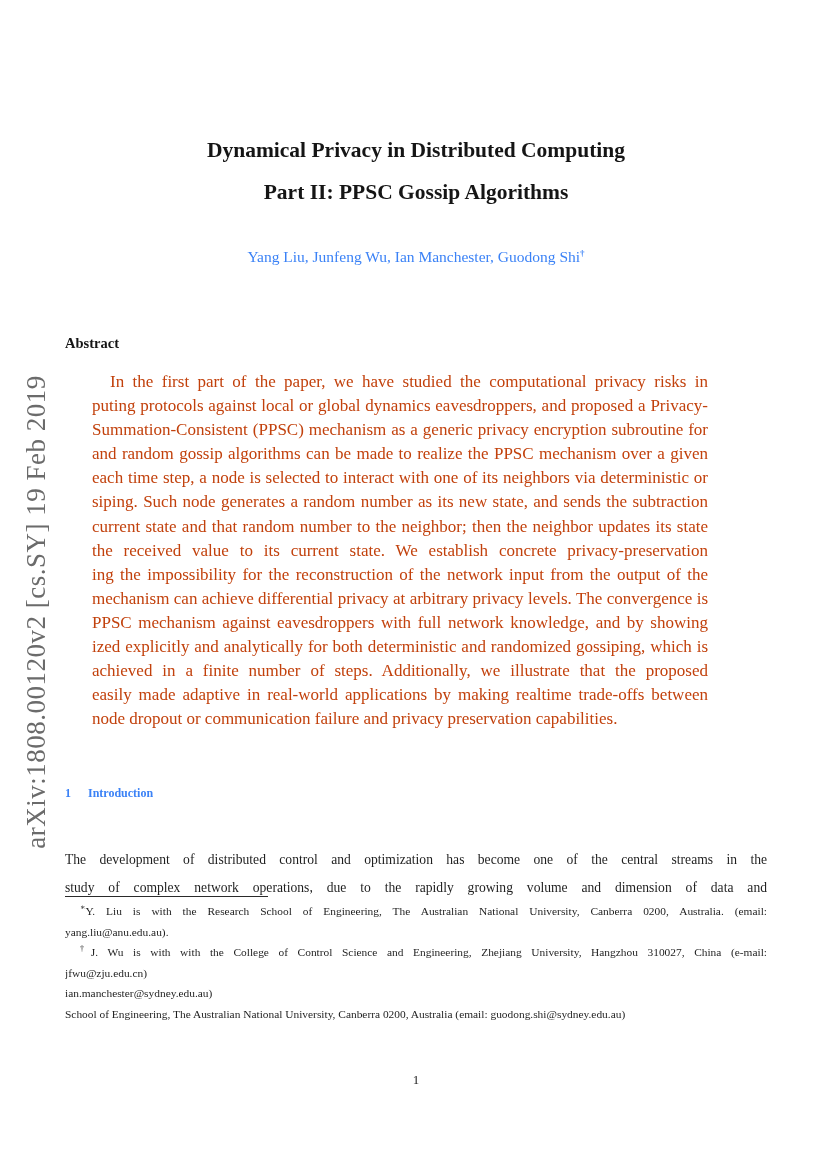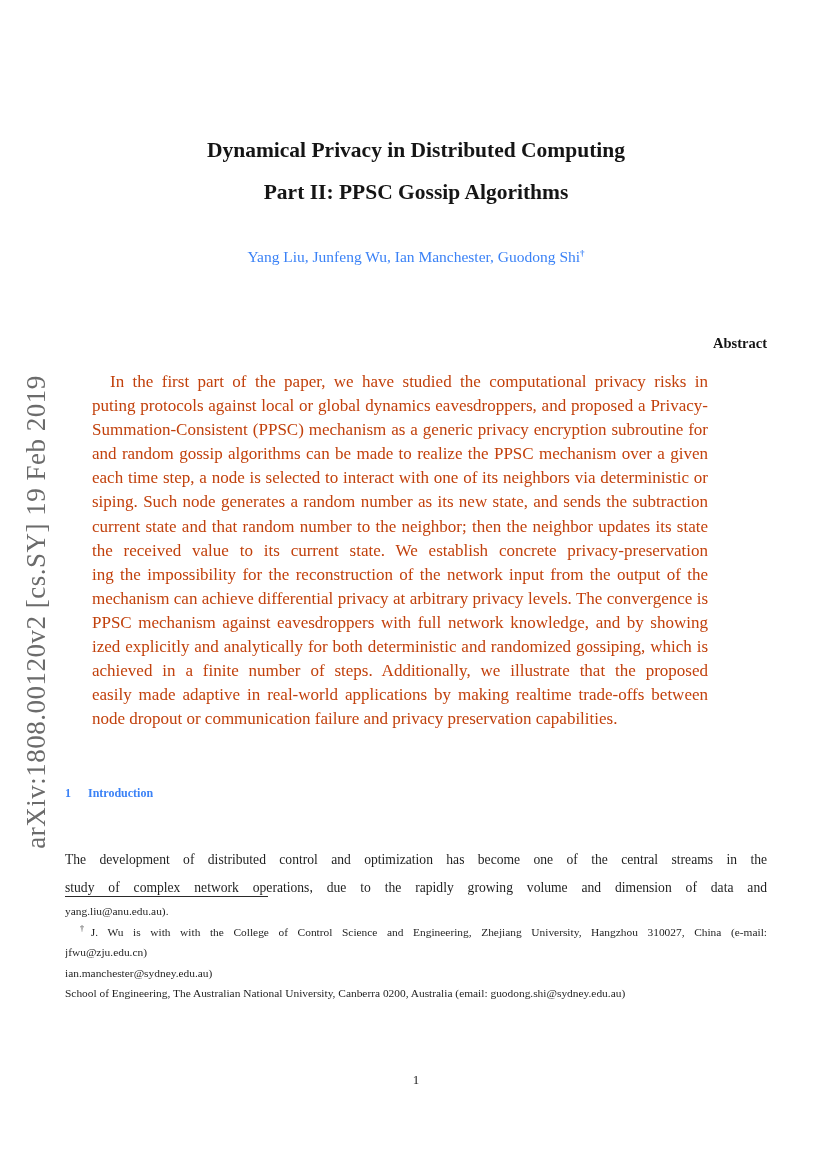--- a/index.html
+++ b/index.html
@@ -25,21 +25,21 @@
     position:absolute;left:65px;width:702px;text-align:center;
     font-size:21.5px;font-weight:700;color:#151515;white-space:nowrap;
   }
   .t1{top:138px;} .t2{top:180px;}
   .authors{
     position:absolute;left:65px;width:702px;top:248px;text-align:center;
     font-size:15.5px;color:#3b82f6;white-space:nowrap;
   }
   .authors sup{font-size:9px;font-weight:700;}
   .abs-head{
-    position:absolute;left:65px;width:702px;top:335px;text-align:right;
+    position:absolute;left:65px;width:702px;top:335px;text-align:left;
     font-size:14.5px;font-weight:700;color:#151515;
   }
   .abstract{
     position:absolute;left:92px;top:370px;width:616px;
     font-size:17px;color:#c2410c;
   }
   .abs-line{height:24.1px;line-height:24.1px;overflow:hidden;}
   .jl{text-align:justify;text-align-last:justify;}
   .indent1{text-indent:18px;}
   .sec-head{
@@ -103,20 +103,21 @@
   <div class="sec-head"><span class="sec-num">1</span><span>Introduction</span></div>
 
   <div class="intro">
     <div class="body-line jl">The development of distributed control and optimization has become one of the central streams in the</div>
     <div class="body-line jl">study of complex network operations, due to the rapidly growing volume and dimension of data and</div>
   </div>
 
   <div class="fn-rule"></div>
 
   <div class="footnotes">
+    <div class="fn-line fn-first jl"><sup>∗</sup><span>Y. Liu is with the Research School of Engineering, The Australian National University, Canberra 0200, Australia. (email:</span></div>
     <div class="fn-line">yang.liu@anu.edu.au).</div>
     <div class="fn-line fn-first jl"><sup>†</sup><span>J. Wu is with with the College of Control Science and Engineering, Zhejiang University, Hangzhou 310027, China (e-mail:</span></div>
     <div class="fn-line">jfwu@zju.edu.cn)</div>
     <div class="fn-line">ian.manchester@sydney.edu.au)</div>
     <div class="fn-line">School of Engineering, The Australian National University, Canberra 0200, Australia (email: guodong.shi@sydney.edu.au)</div>
   </div>
 
   <div class="page-num">1</div>
 
 </div>

